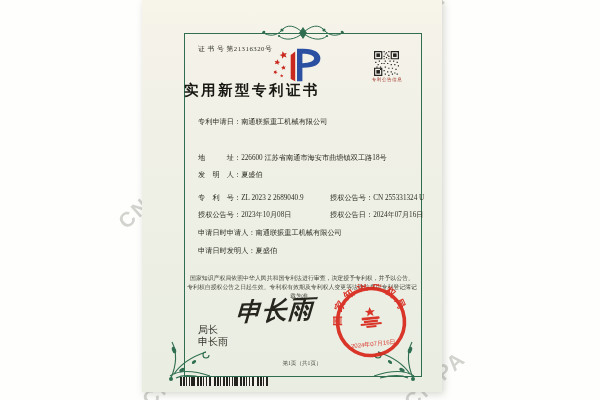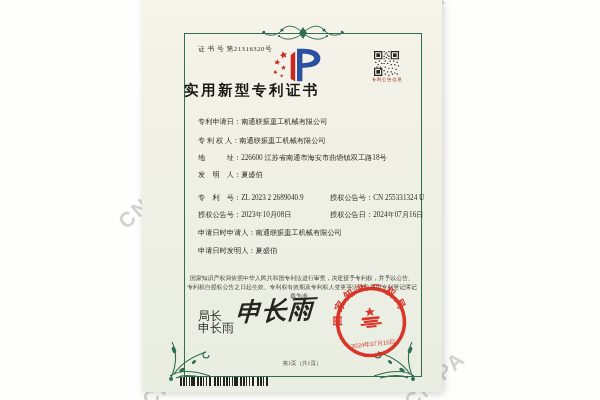--- a/index.html
+++ b/index.html
@@ -20,21 +20,21 @@
   .qrcap{position:absolute;left:224px;top:77px;width:42px;text-align:center;
          font-size:4.6px;color:#a03228;letter-spacing:.5px;}
   .title{position:absolute;left:42px;top:81px;width:236px;text-align:left;
          font-family:"Liberation Sans",sans-serif;font-weight:bold;font-size:14.5px;
          letter-spacing:2.5px;color:#191914;white-space:nowrap;}
   .row{position:absolute;left:56px;width:214px;font-size:7.2px;color:#2e2e26;
        white-space:nowrap;}
   .row .c2{position:absolute;left:132px;}
   .decl{position:absolute;left:44px;top:274px;width:232px;text-align:center;
         font-size:5.9px;line-height:9px;color:#45453a;}
-  .signblock{position:absolute;left:56px;top:310px;font-size:12px;color:#2e2e26;
+  .signblock{position:absolute;left:56px;top:324px;font-size:10px;color:#2e2e26;
              line-height:12px;}
   .autograph{position:absolute;left:94px;top:294px;font-size:25px;font-weight:bold;
              font-style:italic;color:#26261f;letter-spacing:1px;
              transform:rotate(-3deg) skewX(-6deg);white-space:nowrap;}
   .seal{position:absolute;left:191px;top:284px;opacity:.93;}
   .footer{position:absolute;left:42px;top:360px;width:236px;text-align:center;
           font-size:5.6px;color:#4a4a40;}
   .barcode{position:absolute;left:38px;top:377px;width:88px;height:9px;
            background:repeating-linear-gradient(90deg,#23231f 0 1.6px,#f4f2ea 1.6px 2.8px,
            #23231f 2.8px 5px,#f4f2ea 5px 5.8px,#23231f 5.8px 6.6px,#f4f2ea 6.6px 8.6px);}
@@ -146,23 +146,20 @@
                  M9,19h1v1h-1z M12,20h1v1h-1z M15,19h1v1h-1z M19,19h1v1h-1z M5,15h1v1h-1z"></path>
       </g>
     </svg>
     <div class="qrcap">专利公告信息</div>
 
     <div class="title">实用新型专利证书</div>
 
     <div class="row" style="top:117px">
       <span class="lbl">专利申请日：</span><span class="val">南通联振重工机械有限公司</span>
     </div>
-    <div class="row" style="top:136px">
-      <span class="lbl">专 利 权 人：</span><span class="val">南通联振重工机械有限公司</span>
-    </div>
     <div class="row" style="top:153px">
       <span class="lbl">地　　　址：</span><span class="val">226600 江苏省南通市海安市曲塘镇双工路18号</span>
     </div>
     <div class="row" style="top:170px">
       <span class="lbl">发　明　人：</span><span class="val">夏盛伯</span>
     </div>
     <div class="row" style="top:193px">
       <span class="lbl">专　利　号：</span><span class="val">ZL 2023 2 2689040.9</span>
       <span class="c2"><span class="lbl">授权公告号：</span><span class="val">CN 255331324 U</span></span>
     </div>

